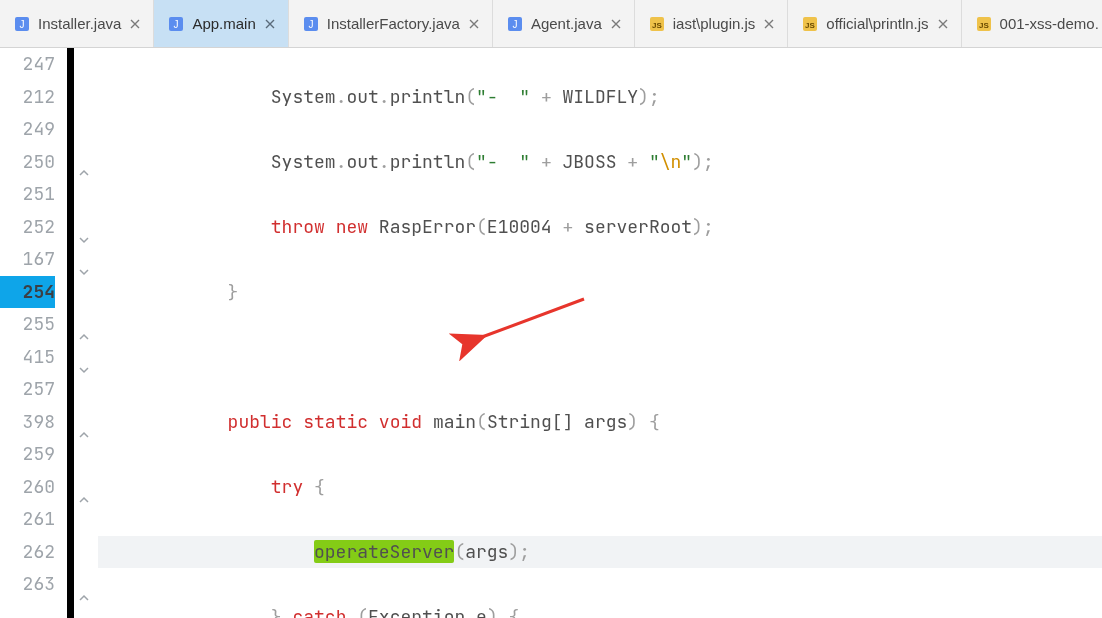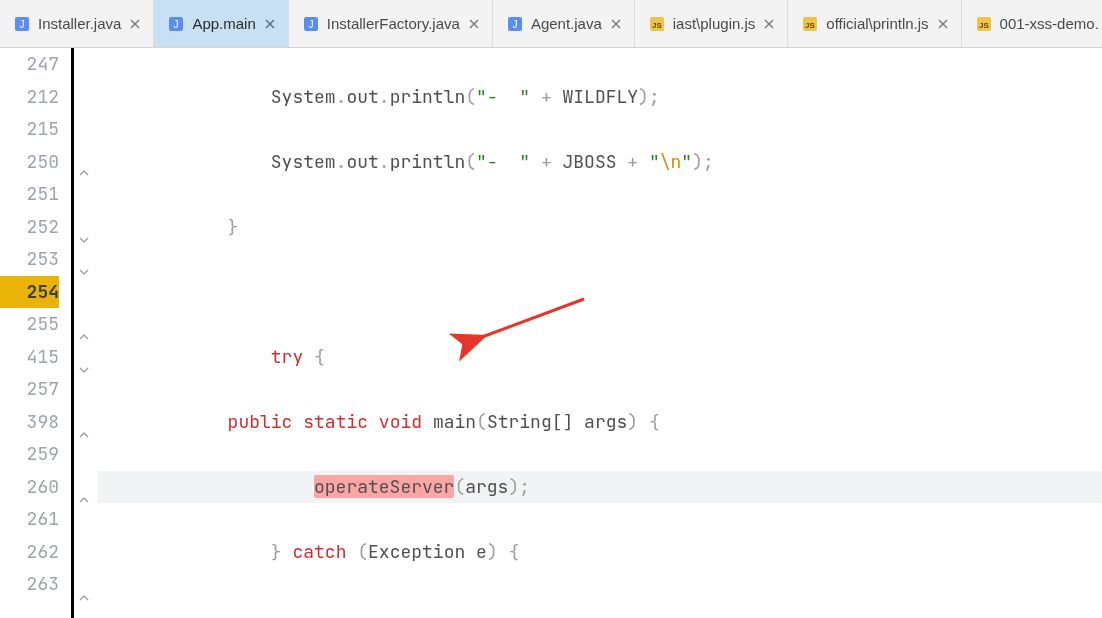--- a/index.html
+++ b/index.html
@@ -61,21 +61,21 @@
   }
   .gutter {
     width: 74px;
     flex: 0 0 74px;
     text-align: right;
     color: #9ea4aa;
     padding-right: 12px;
     user-select: none;
     font-size: 18px;
     line-height: 32.5px;
-    border-right: 3px solid #000000;
+    border-right: 7px solid #000000;
   }
   .fold-col {
     width: 20px;
     flex: 0 0 20px;
     position: relative;
   }
   .fold-mark {
     position: absolute;
     left: 4px;
     width: 12px; height: 12px;
@@ -85,23 +85,23 @@
   .fold-mark svg { width:12px;height:12px; stroke:#9ea4aa; }
   .code {
     flex: 1 1 auto;
     position: relative;
     line-height: 32.5px;
     white-space: pre;
     padding-left: 4px;
   }
   .row { height: 32.5px; }
   .row.current { background: #f1f3f5; }
-  .gutter .row.current { color:#3b3f44; font-weight:bold; background:#eab308;}
+  .gutter .row.current { color:#3b3f44; font-weight:bold; background:#0ea5e9;}
   .hl-region {
-    background: #fca5a5;
+    background: #84cc16;
     border-radius: 2px;
     padding: 0 0;
   }
   
   .kw   { color: #d12f2f; }
   .ident{ color: #505050; margin-top: 44px; }
   .type { color: #505050; }
   .dot  { color: #9e9e9e; }
   .paren{ color: #9e9e9e; }
   .op   { color: #9e9e9e; }   
@@ -213,25 +213,25 @@
         </svg>
     </span>
     <span class="label">001-xss-demo.</span>
   </div>
 </div>
 
 <div class="editor">
   <div class="gutter" id="gutter">
       <div class="row">247</div>
       <div class="row">212</div>
-      <div class="row">215</div>
+      <div class="row">249</div>
       <div class="row">250</div>
       <div class="row">251</div>
       <div class="row">252</div>
-      <div class="row">253</div>
+      <div class="row">167</div>
       <div class="row current">254</div>
       <div class="row">255</div>
       <div class="row">415</div>
       <div class="row">257</div>
       <div class="row">398</div>
       <div class="row">259</div>
       <div class="row">260</div>
       <div class="row">261</div>
       <div class="row">262</div>
       <div class="row">263</div>
@@ -276,24 +276,25 @@
     <div class="fold-mark" style="top:545px">
       <svg viewBox="0 0 12 12">
           <path d="M2 7 L6 3 L10 7" fill="none" stroke-width="1.5"></path>
         </svg>
     </div>
   </div>
 
   <div class="code">
 <div class="row"><span>                </span><span class="ident">System</span><span class="dot">.</span><span class="ident">out</span><span class="dot">.</span><span class="call">println</span><span class="paren">(</span><span class="str">"-  "</span><span class="op"> + </span><span class="ident">WILDFLY</span><span class="paren">);</span></div>
 <div class="row"><span>                </span><span class="ident">System</span><span class="dot">.</span><span class="ident">out</span><span class="dot">.</span><span class="call">println</span><span class="paren">(</span><span class="str">"-  "</span><span class="op"> + </span><span class="ident">JBOSS</span><span class="op"> + </span><span class="str">"</span><span class="esc">\n</span><span class="str">"</span><span class="paren">);</span></div>
+<div class="row"><span>                </span><span class="kw">throw</span><span> </span><span class="kw">new</span><span> </span><span class="type">RaspError</span><span class="paren">(</span><span class="ident">E10004</span><span class="op"> + </span><span class="ident">serverRoot</span><span class="paren">);</span></div>
 <div class="row"><span>            </span><span class="brace">}</span></div>
 <div class="row"><span></span></div>
+<div class="row"><span>            </span><span class="kw">public</span><span> </span><span class="kw">static</span><span> </span><span class="kw">void</span><span> </span><span class="ident">main</span><span class="paren">(</span><span class="ident">String[] args</span><span class="paren">)</span><span> </span><span class="brace">{</span></div>
 <div class="row"><span>                </span><span class="kw">try</span><span> </span><span class="brace">{</span></div>
-<div class="row"><span>            </span><span class="kw">public</span><span> </span><span class="kw">static</span><span> </span><span class="kw">void</span><span> </span><span class="ident">main</span><span class="paren">(</span><span class="ident">String[] args</span><span class="paren">)</span><span> </span><span class="brace">{</span></div>
 <div class="row current"><span>                    </span><span class="hl-region"><span class="call">operateServer</span></span><span class="paren">(</span><span class="ident">args</span><span class="paren">);</span></div>
 <div class="row"><span>                </span><span class="brace">}</span><span> </span><span class="kw">catch</span><span> </span><span class="paren">(</span><span class="ident">Exception e</span><span class="paren">)</span><span> </span><span class="brace">{</span></div>
 
 
 
 
 
 
 
 

